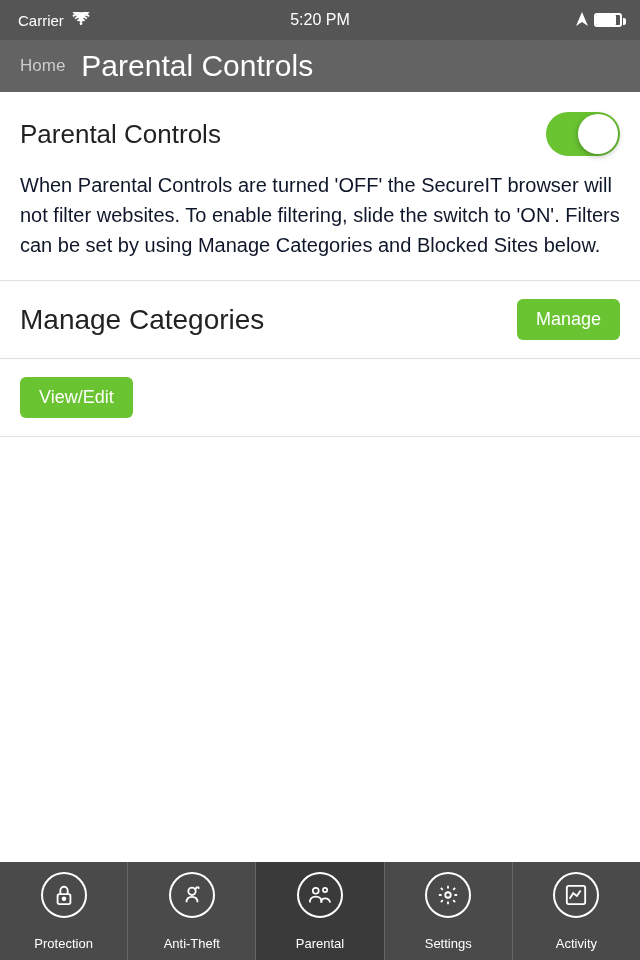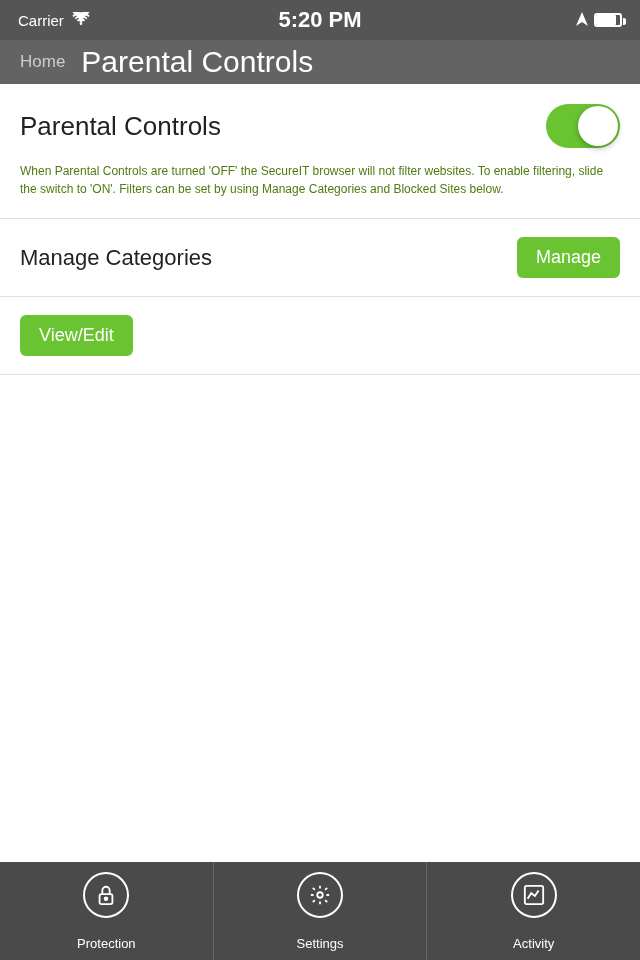--- a/index.html
+++ b/index.html
@@ -18,36 +18,36 @@
       color: #fff;
       height: 40px;
       display: flex;
       align-items: center;
       justify-content: space-between;
       padding: 0 18px;
       font-size: 15px;
       font-weight: 500;
     }
     .status-bar-left { display: flex; align-items: center; gap: 8px; }
-    .status-bar-center { font-size: 22px; font-weight: 700; position: absolute; left: 50%; transform: translateX(-50%); }
+    .status-bar-center { font-size: 16px; font-weight: 400; position: absolute; left: 50%; transform: translateX(-50%); }
     .status-bar-right { display: flex; align-items: center; gap: 6px; }
     .battery {
       width: 28px; height: 14px; border: 2px solid #fff; border-radius: 3px; position: relative;
       display: inline-flex; align-items: center;
     }
     .battery::after {
       content: ''; position: absolute; right: -6px; top: 3px;
       width: 3px; height: 7px; background: #fff; border-radius: 0 2px 2px 0;
     }
     .battery-fill { background: #fff; height: 100%; width: 85%; border-radius: 1px; }
 
     
     .nav-bar {
       background: #636363;
-      height: 44px;
+      height: 52px;
       display: flex;
       align-items: center;
       padding: 0 20px;
       gap: 16px;
     }
     .nav-back {
       color: #ccc;
       font-size: 17px;
       font-weight: 400;
     }
@@ -94,35 +94,35 @@
       width: 40px;
       height: 40px;
       background: #fff;
       border-radius: 50%;
       position: absolute;
       right: 2px;
       top: 2px;
       box-shadow: 0 2px 6px rgba(0,0,0,0.3);
     }
     .toggle-description {
-      font-size: 12px;
-      color: #4d7c0f;
+      font-size: 20px;
+      color: #0f172a;
       line-height: 1.5;
     }
 
     
     .list-row {
       display: flex;
       align-items: center;
       justify-content: space-between;
       padding: 18px 20px;
       border-bottom: 1px solid #e0e0e0;
     }
     .list-label {
-      font-size: 22px;
+      font-size: 28px;
       font-weight: 400;
       color: #222;
     }
     .list-btn {
       background: #6ac432;
       color: #fff;
       font-size: 18px;
       font-weight: 400;
       border: none;
       border-radius: 6px;
@@ -236,21 +236,43 @@
     <div class="tab-icon">
       <svg width="22" height="22" viewBox="0 0 24 24" fill="none" stroke="white" stroke-width="2">
         <rect x="5" y="11" width="14" height="11" rx="2" stroke="white" stroke-width="2" fill="none"></rect>
         <path d="M8 11V7a4 4 0 0 1 8 0v4" stroke="white" stroke-width="2" fill="none"></path>
         <circle cx="12" cy="16" r="1.5" fill="white"></circle>
       </svg>
     </div>
     <span class="tab-label">Protection</span>
   </div>
 
-
+  <div class="tab-item">
+    <div class="tab-icon">
+      <svg width="22" height="22" viewBox="0 0 24 24" fill="none" stroke="white" stroke-width="2">
+        <circle cx="12" cy="8" r="4" stroke="white" stroke-width="2"></circle>
+        <path d="M6 20 Q6 14 12 14 Q18 14 18 20" stroke="white" stroke-width="2" fill="none"></path>
+        <path d="M15 6 L18 3" stroke="white" stroke-width="2"></path>
+        <path d="M18 3 L20 5" stroke="white" stroke-width="2"></path>
+      </svg>
+    </div>
+    <span class="tab-label">Anti-Theft</span>
+  </div>
+
+  <div class="tab-item active">
+    <div class="tab-icon">
+      <svg width="22" height="22" viewBox="0 0 26 22" fill="none" stroke="white" stroke-width="2">
+        <circle cx="8" cy="6" r="3.5" stroke="white" stroke-width="2"></circle>
+        <path d="M1 20 Q1 13 8 13 Q15 13 15 20" stroke="white" stroke-width="2" fill="none"></path>
+        <circle cx="19" cy="5" r="2.5" stroke="white" stroke-width="2"></circle>
+        <path d="M14 20 Q14.5 15 19 15 Q24 15 25 20" stroke="white" stroke-width="2" fill="none"></path>
+      </svg>
+    </div>
+    <span class="tab-label">Parental</span>
+  </div>
 
   <div class="tab-item">
     <div class="tab-icon">
       <svg width="22" height="22" viewBox="0 0 24 24" fill="none" stroke="white" stroke-width="2">
         <circle cx="12" cy="12" r="3" stroke="white" stroke-width="2"></circle>
         <path d="M12 2v3M12 19v3M4.22 4.22l2.12 2.12M17.66 17.66l2.12 2.12M2 12h3M19 12h3M4.22 19.78l2.12-2.12M17.66 6.34l2.12-2.12" stroke="white" stroke-width="2"></path>
       </svg>
     </div>
     <span class="tab-label">Settings</span>
   </div>

